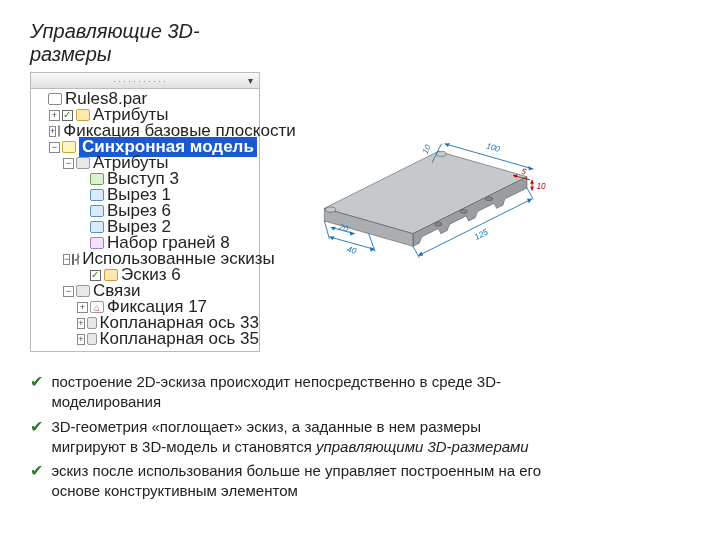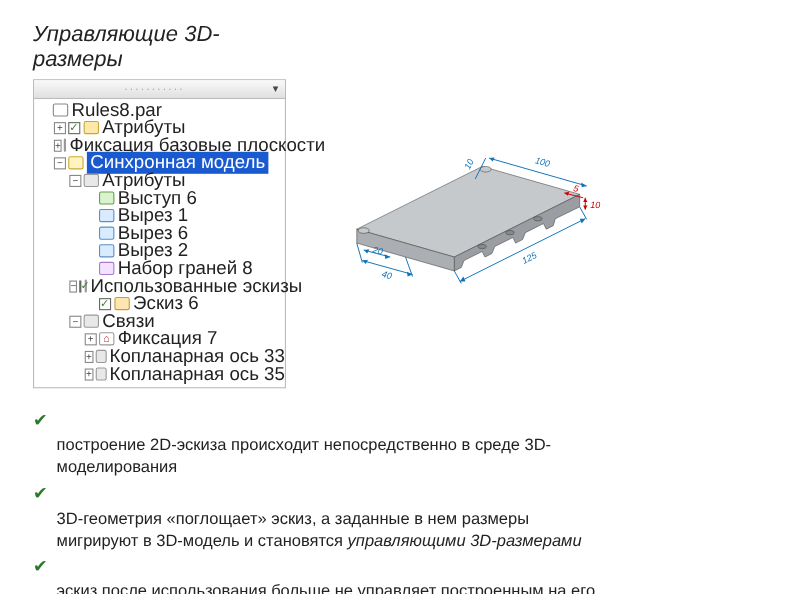--- a/index.html
+++ b/index.html
@@ -28,42 +28,42 @@
   .icon.ext { background: #d9f3cf; border: 1px solid #6aa04a; }
   .icon.cut { background: #d9ecff; border: 1px solid #5a8fc7; }
   .icon.round { background: #fff3c0; border: 1px solid #c9a73a; }
   .icon.faces { background: #f3e2ff; border: 1px solid #a97acb; }
   .icon.skused { background: #e8e8e8; border: 1px solid #999; }
   .icon.sketch { background: #ffe5b0; border: 1px solid #c99a3a; }
   .icon.rel { background: #e8e8e8; border: 1px solid #999; }
   .icon.lock { background: #fff; border: 1px solid #999; color: #b04040; }
   .icon.coax { background: #e8e8e8; border: 1px solid #999; }
   .label { font-size: 17px; }
-  .label.sel { background: #1a5ad0; color: #fff; padding: 0 3px; font-weight: normal; }
+  .label.sel { background: #1a5ad0; color: #fff; padding: 0 3px; font-weight: bold; }
   .ind0 { padding-left: 4px; }
   .ind1 { padding-left: 18px; }
   .ind2 { padding-left: 32px; }
   .ind3 { padding-left: 46px; }
 
   .graphic { flex: 1; position: relative; height: 260px; }
   .graphic svg { width: 100%; height: 100%; }
   .dim-text { font-size: 13px; font-style: italic; fill: #1073b8; font-family: Arial; }
   .dim-text.red { fill: #c00; }
   .dim-line { stroke: #1073b8; stroke-width: 1.4; }
   .dim-line.red { stroke: #c00; }
   .arrow { fill: #1073b8; }
   .arrow.red { fill: #c00; }
   .part-top { fill: #c6c9cc; stroke: #444; stroke-width: 0.8; }
   .part-side { fill: #abaeb2; stroke: #444; stroke-width: 0.8; }
   .part-front { fill: #9a9da1; stroke: #444; stroke-width: 0.8; }
 
   .bullets { margin-top: 20px; font-size: 15px; color: #222; line-height: 1.35; }
   .bullets .item { display: flex; align-items: flex-start; margin-bottom: 4px; }
   .bullets .tick { color: #2a7a2a; font-size: 16px; margin-right: 8px; line-height: 1.2; }
-  .bullets .txt { flex: 1; margin-top: 22px; }
+  .bullets .txt { flex: 1; }
   .bullets em { font-style: italic; }
 </style>
 </head>
 <body>
 
 <div class="slide">
   <div class="title">Управляющие 3D-размеры</div>
 
   <div class="content">
 
@@ -100,21 +100,21 @@
 
         <div class="node ind2">
           <span class="twist">−</span>
           <span class="chk none"></span>
           <span class="icon ops"></span>
           <span class="label">Атрибуты</span>
         </div>
         <div class="node ind3">
             <span class="twist none"></span>
             <span class="icon ext"></span>
-            <span class="label">Выступ 6</span>
+            <span class="label">Выступ 3</span>
           </div>
         <div class="node ind3">
             <span class="twist none"></span>
             <span class="icon cut"></span>
             <span class="label">Вырез 1</span>
           </div>
         <div class="node ind3">
             <span class="twist none"></span>
             <span class="icon cut"></span>
             <span class="label">Вырез 6</span>
@@ -145,21 +145,21 @@
 
         <div class="node ind2">
           <span class="twist">−</span>
           <span class="chk none"></span>
           <span class="icon rel"></span>
           <span class="label">Связи</span>
         </div>
         <div class="node ind3">
             <span class="twist">+</span>
             <span class="icon lock">⌂</span>
-            <span class="label">Фиксация 7</span>
+            <span class="label">Фиксация 17</span>
           </div>
         <div class="node ind3">
             <span class="twist">+</span>
             <span class="icon coax"></span>
             <span class="label">Копланарная ось 33</span>
           </div>
         <div class="node ind3">
             <span class="twist">+</span>
             <span class="icon coax"></span>
             <span class="label">Копланарная ось 35</span>

